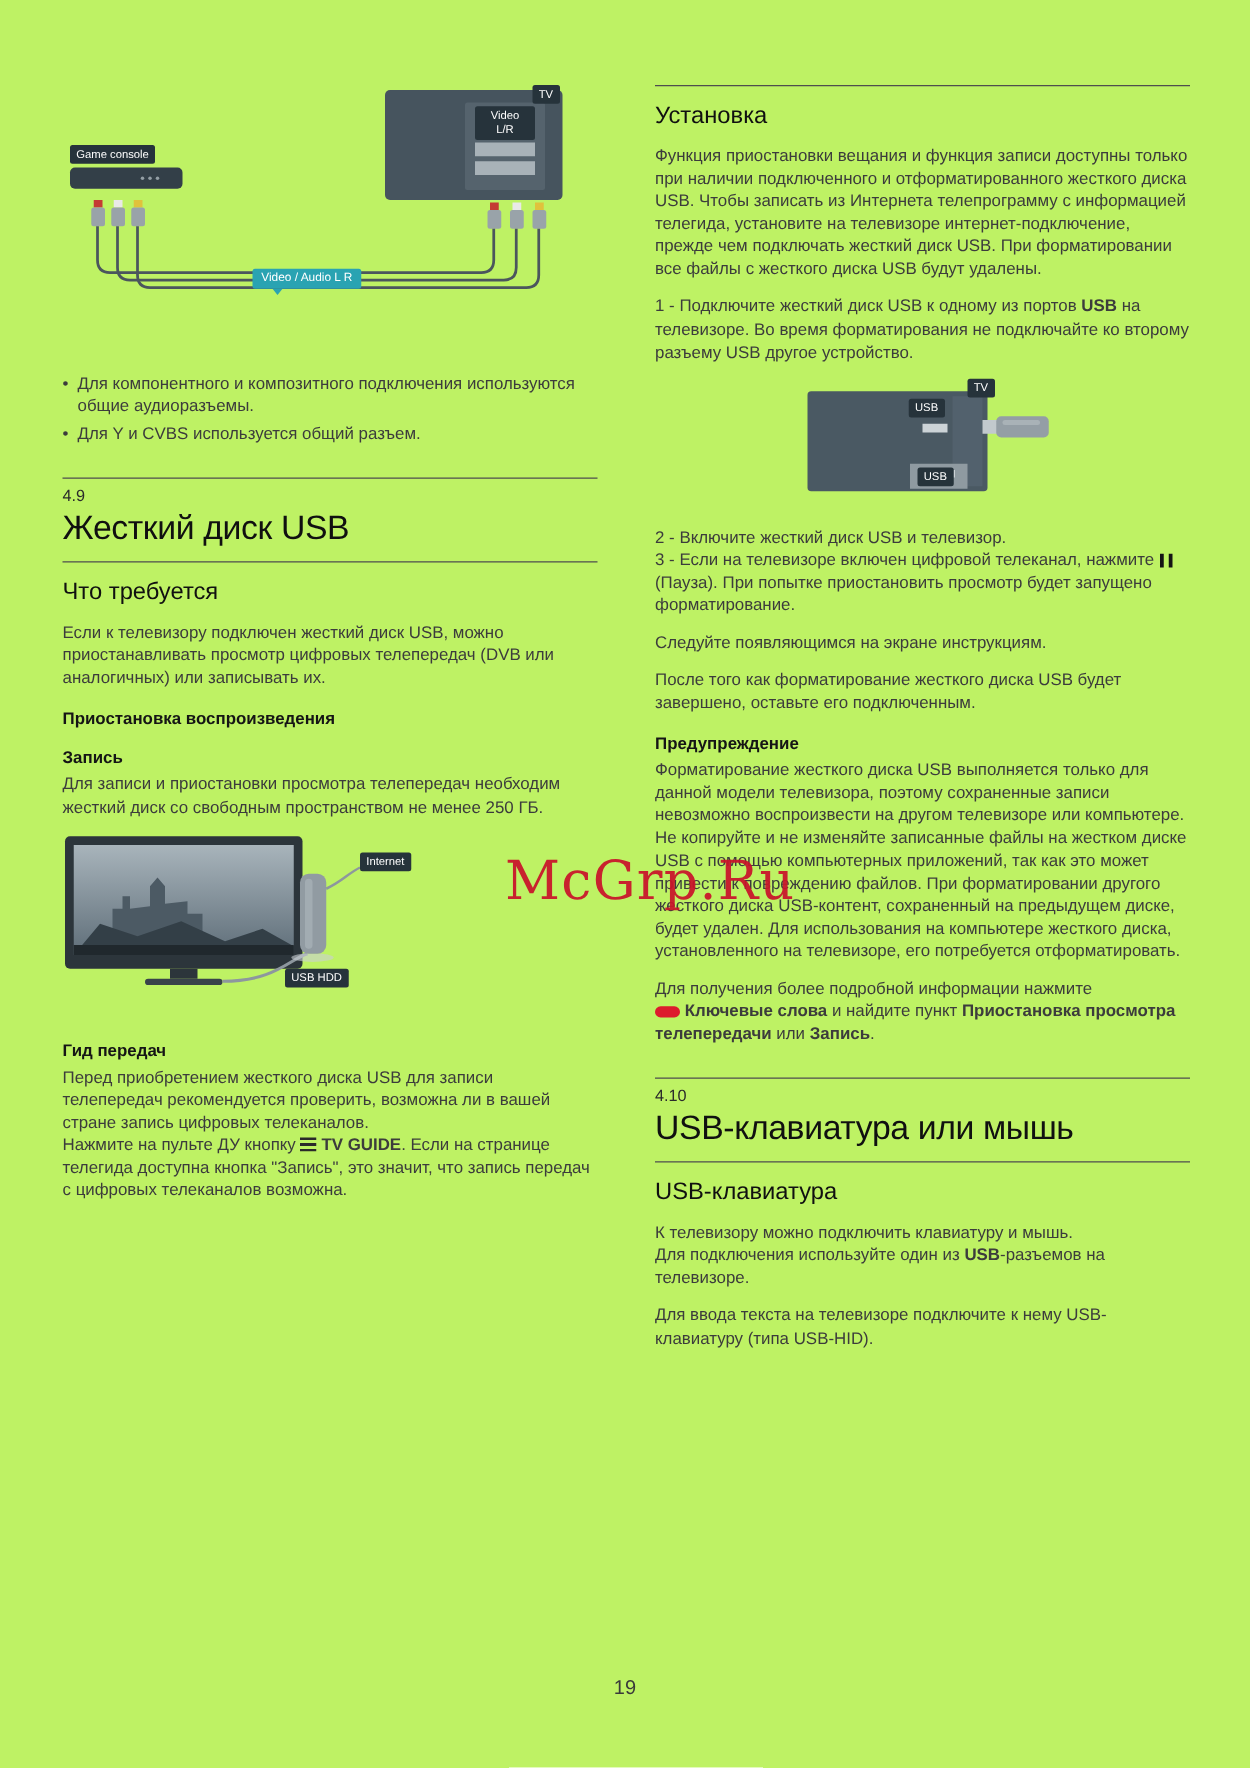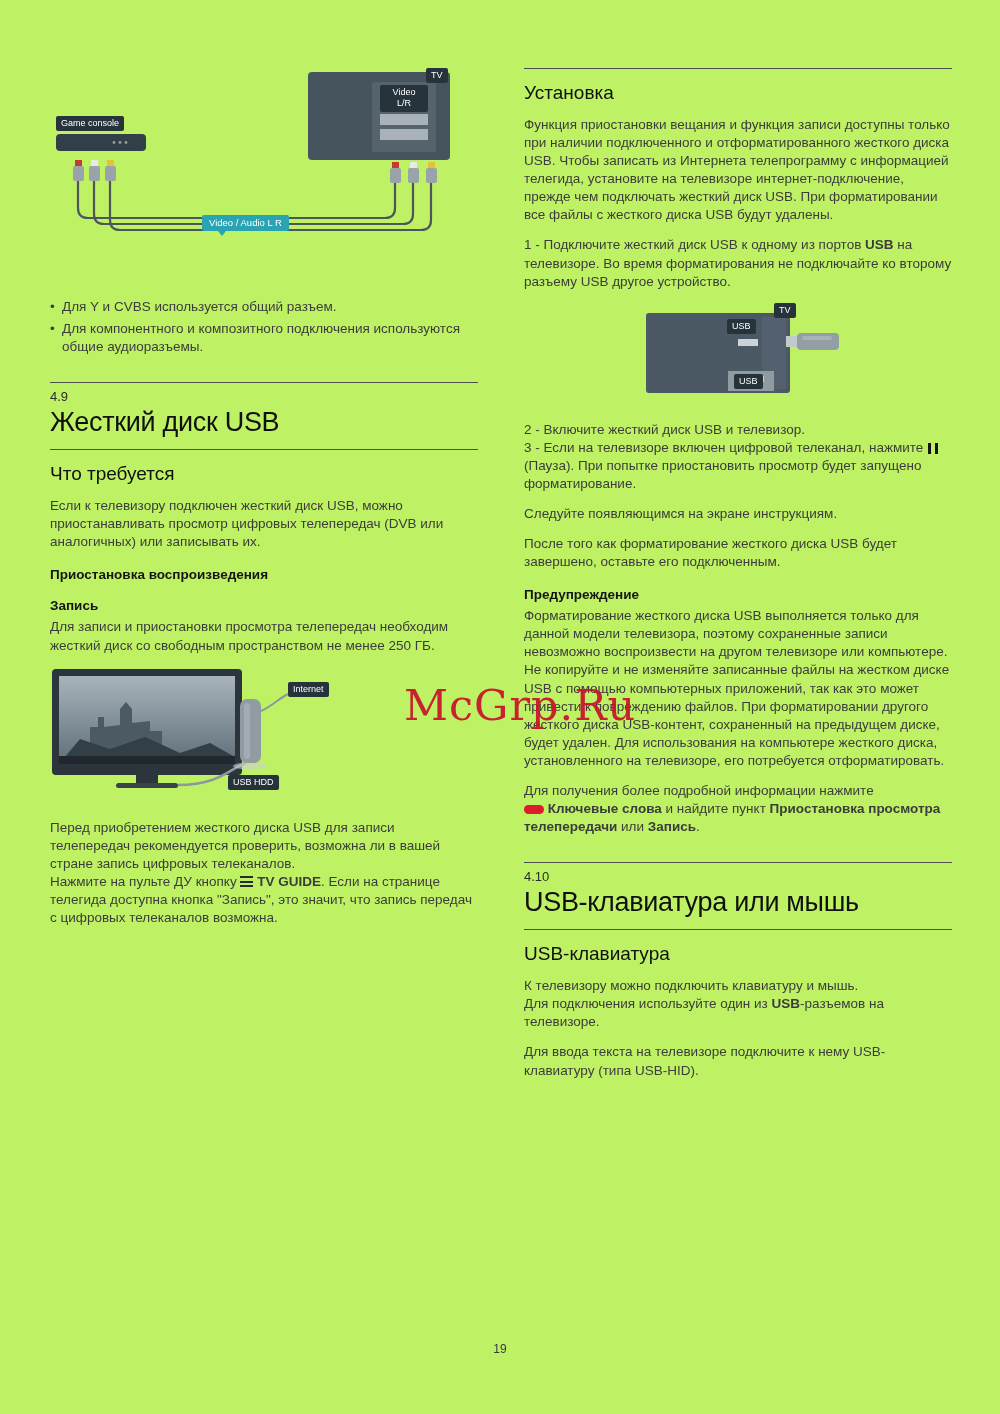--- a/index.html
+++ b/index.html
@@ -45,21 +45,21 @@
   .pause-icon { width:4px; height:11px; border-left:3px solid #141414; border-right:3px solid #141414; vertical-align:-2px; margin:0 1px; }
   .tv-guide-icon {
     width:13px; height:11px; vertical-align:-1px;
     background:linear-gradient(to bottom,#2a2a2a 0,#2a2a2a 2px,transparent 2px,transparent 4.5px,#2a2a2a 4.5px,#2a2a2a 6.5px,transparent 6.5px,transparent 9px,#2a2a2a 9px,#2a2a2a 11px);
   }
 
   .watermark {
     position:absolute; left:404px; top:680px; font-size:43px; font-weight:400;
     color:#c9132a; font-family:"DejaVu Serif", serif; letter-spacing:1px; opacity:0.93;
   }
-  .pageno { position:absolute; left:0; right:0; top:1342px; text-align:center; font-size:12px; color:#3a3a3a; }
+  .pageno { position:absolute; left:0; right:0; top:1342px; text-align:center; font-size:16px; color:#3a3a3a; }
 </style>
 </head>
 <body>
 
 <div class="page">
 
   <div class="col" id="col-left">
 
     <div class="figure" id="figure-connection">
       <svg viewBox="0 0 428 218" width="428" height="218">
@@ -103,22 +103,22 @@
         </g>
       </svg>
       <span class="tag" style="left:376px; top:0;">TV</span>
       <span class="tag" style="left:330px; top:17px; width:38px;">Video
 L/R</span>
       <span class="tag" style="left:6px; top:48px;">Game console</span>
       <span class="tag teal" style="left:152px; top:126px;margin-top:21px;">Video / Audio L R</span>
     </div>
 
     <ul class="bullets">
+      <li>Для компонентного и композитного подключения используются общие аудиоразъемы.</li>
       <li>Для Y и CVBS используется общий разъем.</li>
-      <li>Для компонентного и композитного подключения используются общие аудиоразъемы.</li>
     </ul>
 
     <hr class="rule sec">
     <div class="secnum">4.9</div>
     <div class="h1">Жесткий диск USB</div>
     <hr class="rule">
 
     <div class="h2">Что требуется</div>
     <p class="para">Если к телевизору подключен жесткий диск USB, можно приостанавливать просмотр цифровых телепередач (DVB или аналогичных) или записывать их.</p>
 
@@ -149,20 +149,21 @@
           <ellipse cx="200" cy="99" rx="17" ry="3.5" fill="#c9cfd3" opacity="0.6"></ellipse>
           <rect x="190" y="32" width="21" height="64" rx="7" fill="#919ba2"></rect>
           <rect x="194" y="36" width="6" height="56" rx="3" fill="#aab3b9" opacity="0.7"></rect>
           <path d="M211 44 C224 38 228 32 238 27" stroke="#8d979e" stroke-width="2" fill="none"></path>
         </g>
       </svg>
       <span class="tag" style="left:238px; top:15px;text-align:right;">Internet</span>
       <span class="tag" style="left:178px; top:108px;">USB HDD</span>
     </div>
 
+    <div class="minihead">Гид передач</div>
     <p class="para"><span>Перед приобретением жесткого диска USB для записи телепередач рекомендуется проверить, возможна ли в вашей стране запись цифровых телеканалов.
 Нажмите на пульте ДУ кнопку </span><span class="inline-icon tv-guide-icon"></span><b> TV GUIDE</b><span>. Если на странице телегида доступна кнопка "Запись", это значит, что запись передач с цифровых телеканалов возможна.</span></p>
   </div>
 
   <div class="col" id="col-right">
 
     <hr class="rule">
     <div class="h2">Установка</div>
 
     <p class="para">Функция приостановки вещания и функция записи доступны только при наличии подключенного и отформатированного жесткого диска USB. Чтобы записать из Интернета телепрограмму с информацией телегида, установите на телевизоре интернет-подключение, прежде чем подключать жесткий диск USB. При форматировании все файлы с жесткого диска USB будут удалены.</p>

